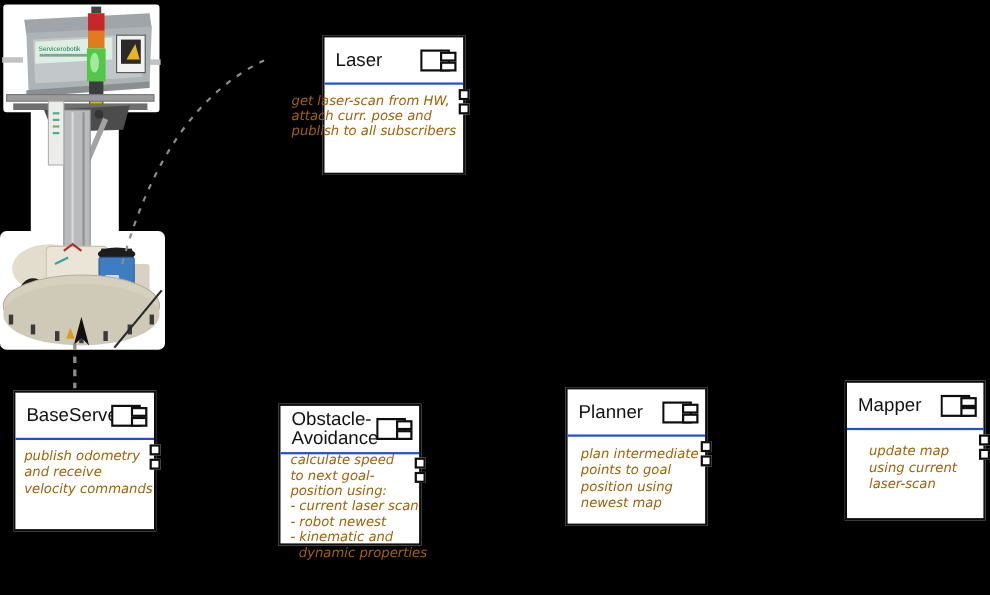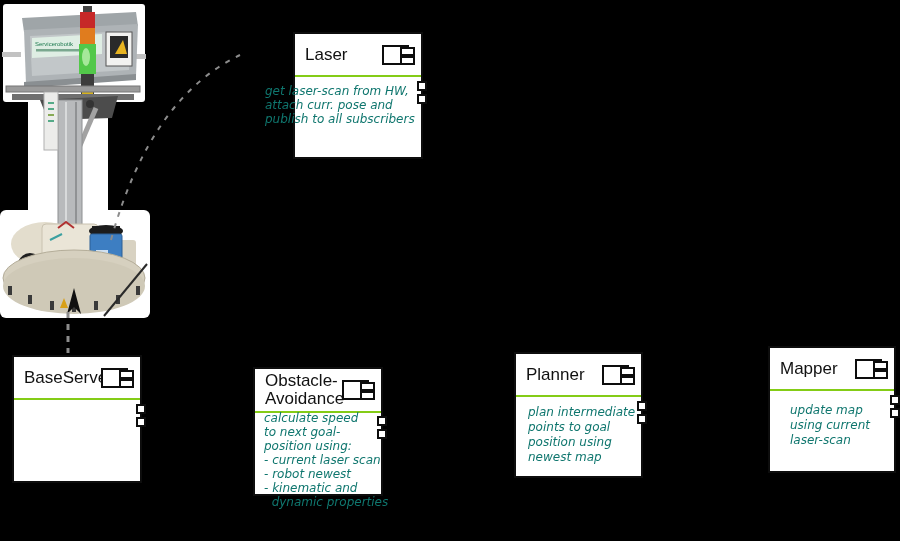--- a/index.html
+++ b/index.html
@@ -15,21 +15,21 @@
   
   .comp{
     position:absolute;
     background:#fff;
     border:2px solid #0d0d0d;
     box-sizing:border-box;
   }
   .comp-header{
     position:relative;
     height:41px;
-    border-bottom:2px solid #84cc16;
+    border-bottom:2px solid #1d4ed8;
     display:flex;
     align-items:center;
   }
   .comp-title{
     padding-left:10px;
     font-size:17px;
     line-height:19px;
     color:#111;
     white-space:pre;
   }
@@ -37,21 +37,21 @@
     position:absolute;
     right:5px;
     top:50%;
     transform:translateY(-50%);
   }
   .comp-body{
     position:absolute;
     font-family:"DejaVu Sans", sans-serif;
     font-style:italic;
     font-size:12px;
-    color:#0f766e;
+    color:#a16207;
     white-space:pre;
   }
   .port{
     position:absolute;
     right:-6px;
     width:10px;height:10px;
     background:#fff;
     border:2px solid #0d0d0d;
     box-sizing:border-box;
   }
@@ -178,20 +178,23 @@
 
   <div class="comp c-base">
     <div class="comp-header">
       <span class="comp-title">BaseServer</span>
       <svg class="comp-icon" width="34" height="24" viewBox="0 0 34 24">
         <rect x="1" y="3" width="25" height="18" fill="#fff" stroke="#0d0d0d" stroke-width="2"></rect>
         <rect x="19" y="5" width="13" height="7" fill="#fff" stroke="#0d0d0d" stroke-width="2"></rect>
         <rect x="19" y="14" width="13" height="7" fill="#fff" stroke="#0d0d0d" stroke-width="2"></rect>
       </svg>
     </div>
+    <div class="comp-body">publish odometry
+and receive
+velocity commands</div>
     <span class="port p1"></span>
     <span class="port p2"></span>
   </div>
 
   <div class="comp c-obst">
     <div class="comp-header">
       <span class="comp-title">Obstacle-
 Avoidance</span>
       <svg class="comp-icon" width="34" height="24" viewBox="0 0 34 24">
         <rect x="1" y="3" width="25" height="18" fill="#fff" stroke="#0d0d0d" stroke-width="2"></rect>

